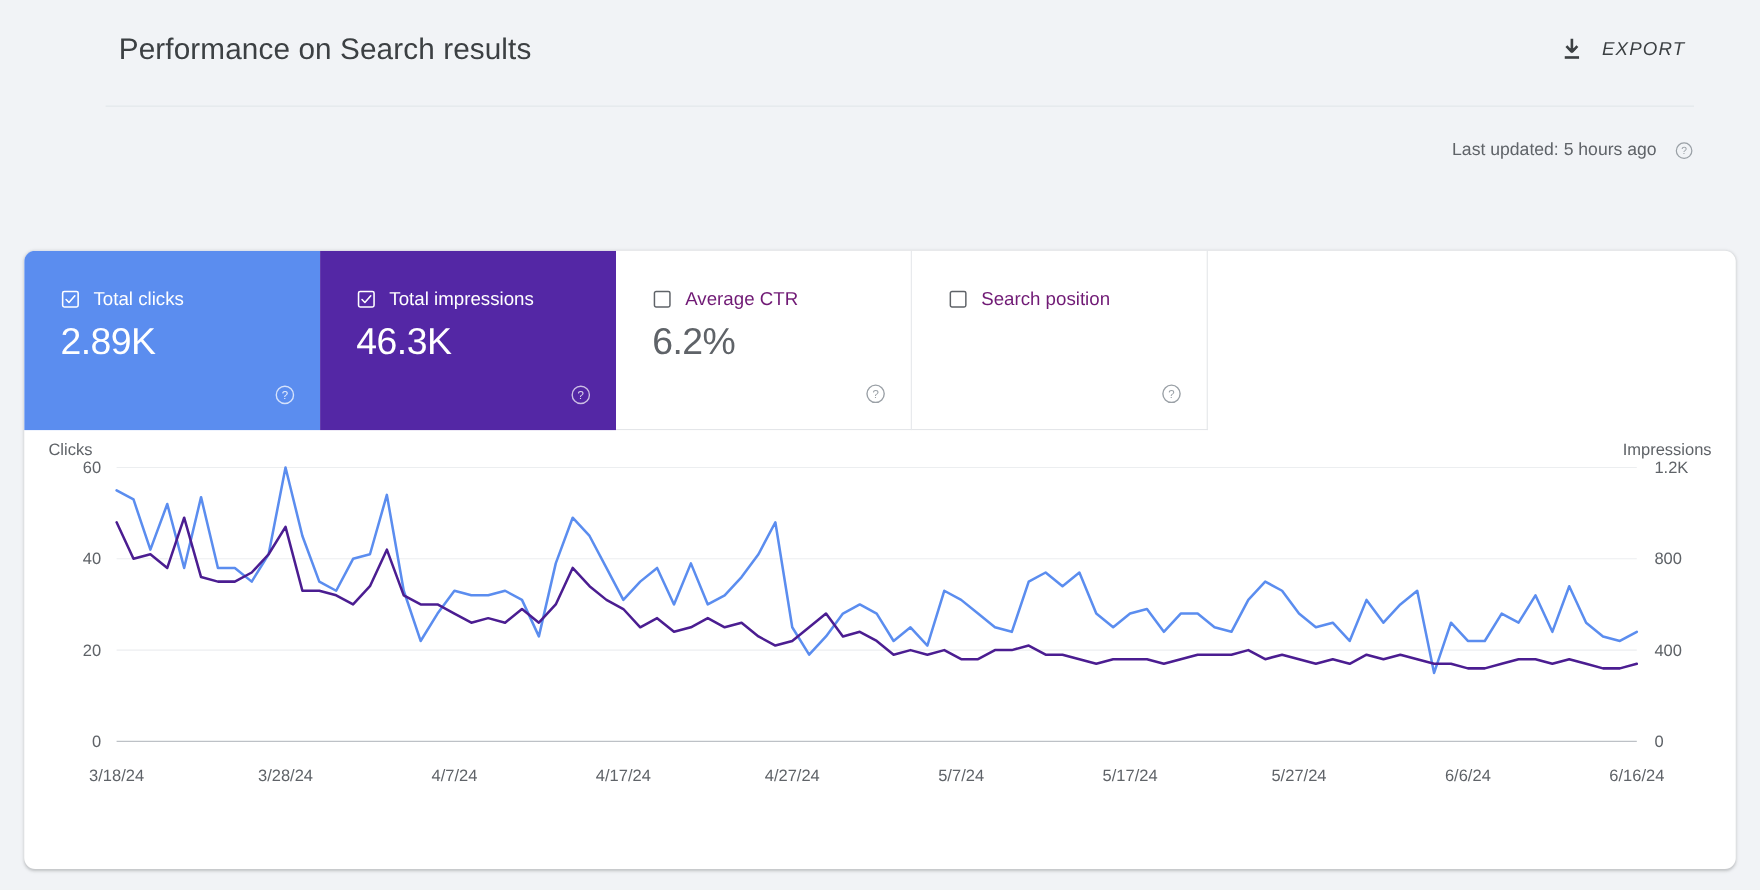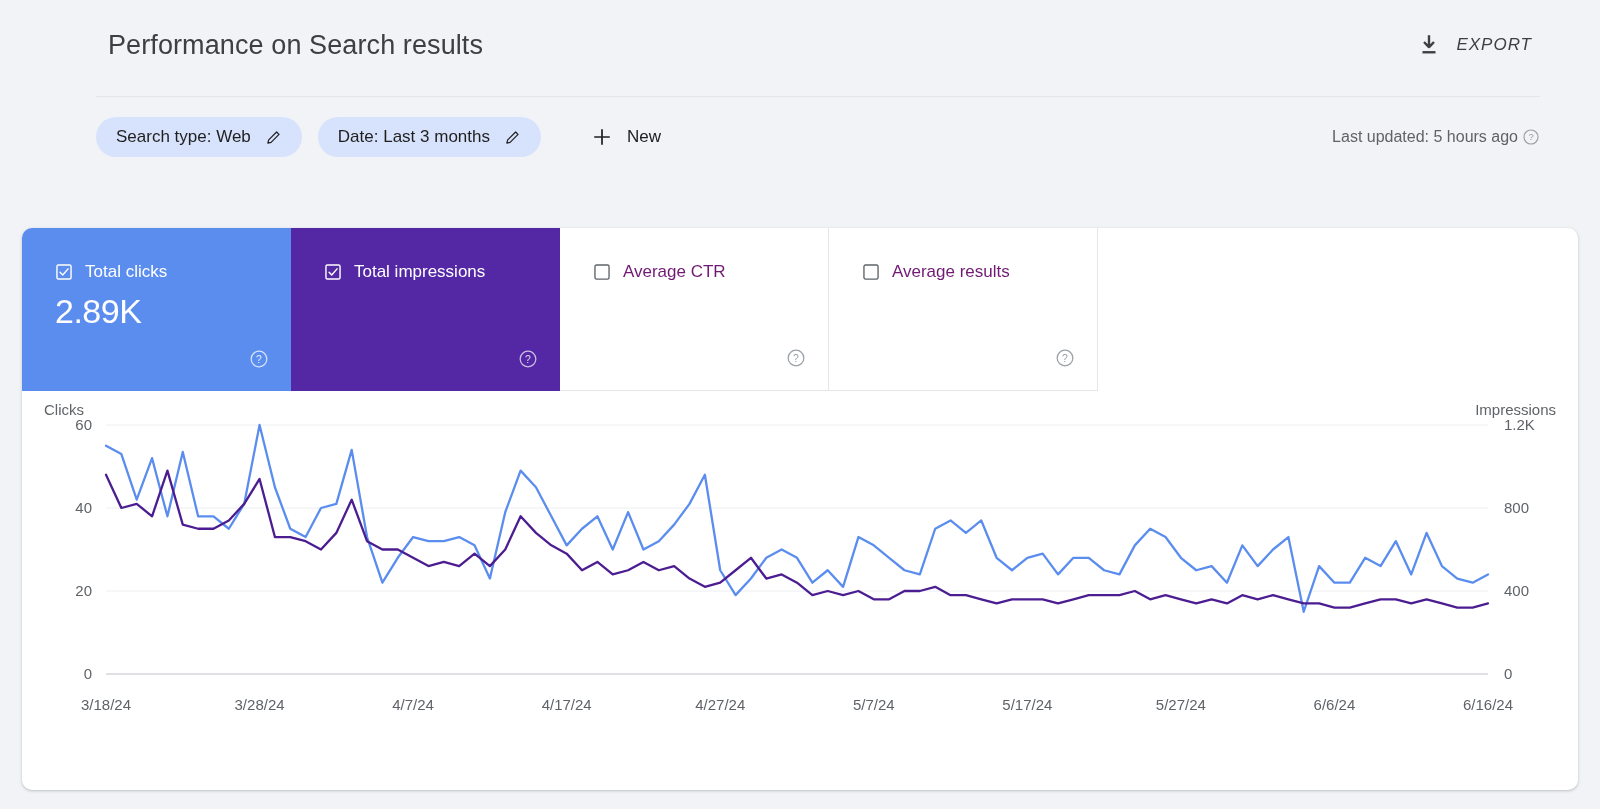--- a/index.html
+++ b/index.html
@@ -95,21 +95,21 @@
     font-size: 17px;
     color: #202124;
     border-radius: 4px;
   }
   .plus-icon { width: 22px; height: 22px; display: block; }
 
   .updated {
     margin-left: auto;
     display: flex;
     align-items: center;
-    gap: 4px;
+    gap: 16px;
     color: #5f6368;
     font-size: 16px;
   }
   .help-circle {
     width: 18px; height: 18px; display: block;
   }
 
   
   .card {
     position: absolute;
@@ -219,49 +219,20 @@
           <path d="M12 3 v9.2 M12 14 l-4.6 -4.8 M12 14 l4.6 -4.8" fill="none" stroke="#3c4043" stroke-width="2.2" stroke-linecap="butt"></path>
           <path d="M8 11 L12 15.2 L16 11 Z" fill="#3c4043"></path>
           <rect x="6" y="17.6" width="12" height="2.2" fill="#3c4043"></rect>
         </svg>
       </span>
       <span class="export-label">EXPORT</span>
     </div>
   </div>
 
   <div class="filterbar">
-    <div class="chips">
-
-      <div class="chip">
-        <span>Search type: Web</span>
-        <span>
-          <svg class="pencil" viewBox="0 0 24 24" aria-hidden="true">
-            <path d="M4 20 L5.2 15.4 L16.4 4.2 L19.8 7.6 L8.6 18.8 Z" fill="none" stroke="#1f1f1f" stroke-width="1.7" stroke-linejoin="round"></path>
-          </svg>
-        </span>
-      </div>
-
-      <div class="chip">
-        <span>Date: Last 3 months</span>
-        <span>
-          <svg class="pencil" viewBox="0 0 24 24" aria-hidden="true">
-            <path d="M4 20 L5.2 15.4 L16.4 4.2 L19.8 7.6 L8.6 18.8 Z" fill="none" stroke="#1f1f1f" stroke-width="1.7" stroke-linejoin="round"></path>
-          </svg>
-        </span>
-      </div>
-
-      <div class="new-btn">
-        <span>
-          <svg class="plus-icon" viewBox="0 0 24 24" aria-hidden="true">
-            <path d="M12 3.5 V20.5 M3.5 12 H20.5" stroke="#202124" stroke-width="1.9" fill="none"></path>
-          </svg>
-        </span>
-        <span>New</span>
-      </div>
-    </div>
 
     <div class="updated">
       <span>Last updated: 5 hours ago</span>
       <span>
         <svg class="help-circle" viewBox="0 0 24 24" aria-hidden="true">
           <circle cx="12" cy="12" r="9.4" fill="none" stroke="#9aa0a6" stroke-width="1.5"></circle>
           <text x="12" y="16.6" text-anchor="middle" font-family="Liberation Sans, sans-serif" font-size="12.5" fill="#9aa0a6">?</text>
         </svg>
       </span>
     </div>
@@ -293,53 +264,55 @@
       <div class="metric m-impr">
         <div class="metric-head">
           <span>
             <svg class="cbox" viewBox="0 0 24 24" aria-hidden="true">
               <rect x="2.6" y="2.6" width="18.8" height="18.8" rx="2" fill="none" stroke="#ffffff" stroke-width="1.9"></rect>
               <path d="M6.8 12.4 L10.3 16 L17.4 7.8" fill="none" stroke="#ffffff" stroke-width="1.9" stroke-linecap="round" stroke-linejoin="round"></path>
             </svg>
           </span>
           <span class="metric-name">Total impressions</span>
         </div>
+        <div class="metric-value">46.3K</div>
         <span class="q-mark">
           <svg viewBox="0 0 24 24" width="20" height="20" aria-hidden="true">
             <circle cx="12" cy="12" r="9.4" fill="none" stroke="rgba(255,255,255,0.7)" stroke-width="1.5"></circle>
             <text x="12" y="16.6" text-anchor="middle" font-family="Liberation Sans, sans-serif" font-size="12.5" fill="rgba(255,255,255,0.8)">?</text>
           </svg>
         </span>
       </div>
 
       <div class="metric m-ctr">
         <div class="metric-head">
           <span>
             <svg class="cbox" viewBox="0 0 24 24" aria-hidden="true">
               <rect x="2.6" y="2.6" width="18.8" height="18.8" rx="2" fill="none" stroke="#5f6368" stroke-width="1.8"></rect>
             </svg>
           </span>
           <span class="metric-name">Average CTR</span>
         </div>
+        <div class="metric-value">6.2%</div>
         <span class="q-mark">
           <svg viewBox="0 0 24 24" width="20" height="20" aria-hidden="true">
             <circle cx="12" cy="12" r="9.4" fill="none" stroke="#9aa0a6" stroke-width="1.5"></circle>
             <text x="12" y="16.6" text-anchor="middle" font-family="Liberation Sans, sans-serif" font-size="12.5" fill="#9aa0a6">?</text>
           </svg>
         </span>
       </div>
 
       <div class="metric m-pos">
         <div class="metric-head">
           <span>
             <svg class="cbox" viewBox="0 0 24 24" aria-hidden="true">
               <rect x="2.6" y="2.6" width="18.8" height="18.8" rx="2" fill="none" stroke="#5f6368" stroke-width="1.8"></rect>
             </svg>
           </span>
-          <span class="metric-name">Average results</span>
+          <span class="metric-name">Search position</span>
         </div>
         <span class="q-mark">
           <svg viewBox="0 0 24 24" width="20" height="20" aria-hidden="true">
             <circle cx="12" cy="12" r="9.4" fill="none" stroke="#9aa0a6" stroke-width="1.5"></circle>
             <text x="12" y="16.6" text-anchor="middle" font-family="Liberation Sans, sans-serif" font-size="12.5" fill="#9aa0a6">?</text>
           </svg>
         </span>
       </div>
     </div>
 

